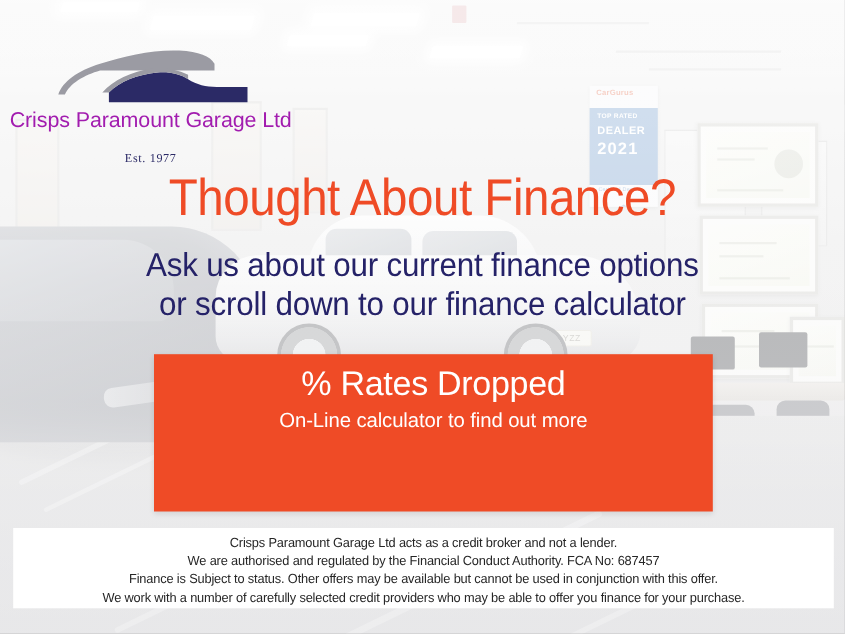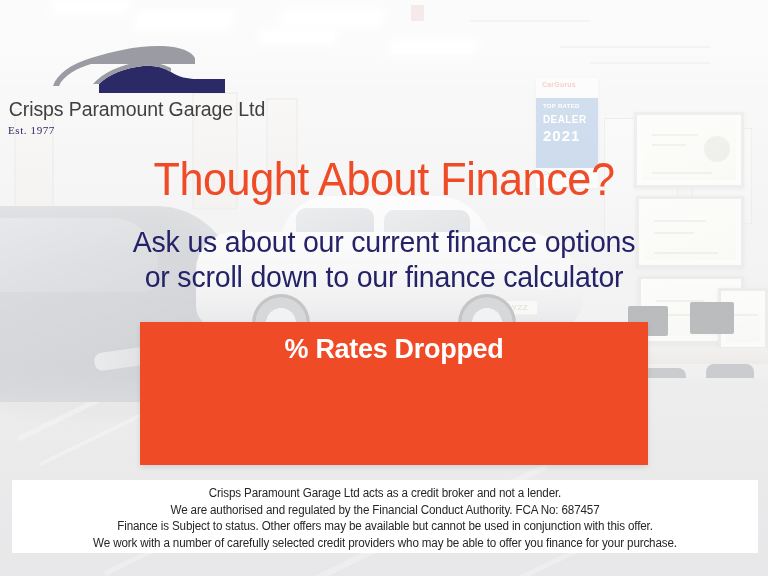--- a/index.html
+++ b/index.html
@@ -173,27 +173,27 @@
     pointer-events:none;
   }
 
   
   .content { position:absolute; inset:0; }
 
   
   .logo-block{ position:absolute; left:8px; top:34px; width:258px; }
   .logo-mark{ position:relative; width:180px; height:62px; margin:0 auto 2px; }
   .logo-name{
-    font-size:19.5px; color:#404040; text-align:center;
+    font-size:19.5px; color:#a21caf; text-align:center;
     letter-spacing:-0.1px; white-space:nowrap;
   }
   .logo-est{
     font-family:"Liberation Serif", serif;
-    font-size:11px; color:#2b2a66; 
-    letter-spacing:.6px; margin-top:3px;
+    font-size:11px; color:#2b2a66; text-align:center;
+    letter-spacing:.6px; margin-top:17px;
   }
 
   
   .headline{
     position:absolute; left:0; top:151px; width:768px;
     text-align:center; color:#ef4b26;
     font-size:47px; line-height:56px; font-weight:normal;
     letter-spacing:-0.5px;
     transform:scaleX(.92); transform-origin:center;
   }
@@ -209,21 +209,21 @@
   .subhead div{ white-space:nowrap; }
 
   
   .promo{
     position:absolute; left:140px; top:322px; width:508px; height:143px;
     background:#ef4b26;
     box-shadow:0 2px 5px rgba(0,0,0,.10);
     text-align:center; color:#ffffff;
   }
   .promo-title{
-    font-size:27px; font-weight:bold; line-height:38px;
+    font-size:31px; font-weight:normal; line-height:38px;
     margin-top:8px; letter-spacing:-0.3px;
   }
   .promo-body{
     font-size:18.5px; line-height:24px; letter-spacing:-0.1px;
     margin-top:2px;
   }
   .promo-body div{ white-space:nowrap; }
 
   
   .disclaimer{
@@ -351,20 +351,21 @@
     <div class="headline">Thought About Finance?</div>
 
     <div class="subhead">
       <div>Ask us about our current finance options</div>
       <div>or scroll down to our finance calculator</div>
     </div>
 
     <div class="promo">
       <div class="promo-title">% Rates Dropped</div>
       <div class="promo-body">
+        <div>On-Line calculator to find out more</div>
       </div>
     </div>
 
     <div class="disclaimer">
       <div>Crisps Paramount Garage Ltd acts as a credit broker and not a lender.</div>
       <div>We are authorised and regulated by the Financial Conduct Authority. FCA No: 687457</div>
       <div>Finance is Subject to status. Other offers may be available but cannot be used in conjunction with this offer.</div>
       <div>We work with a number of carefully selected credit providers who may be able to offer you finance for your purchase.</div>
     </div>
 

